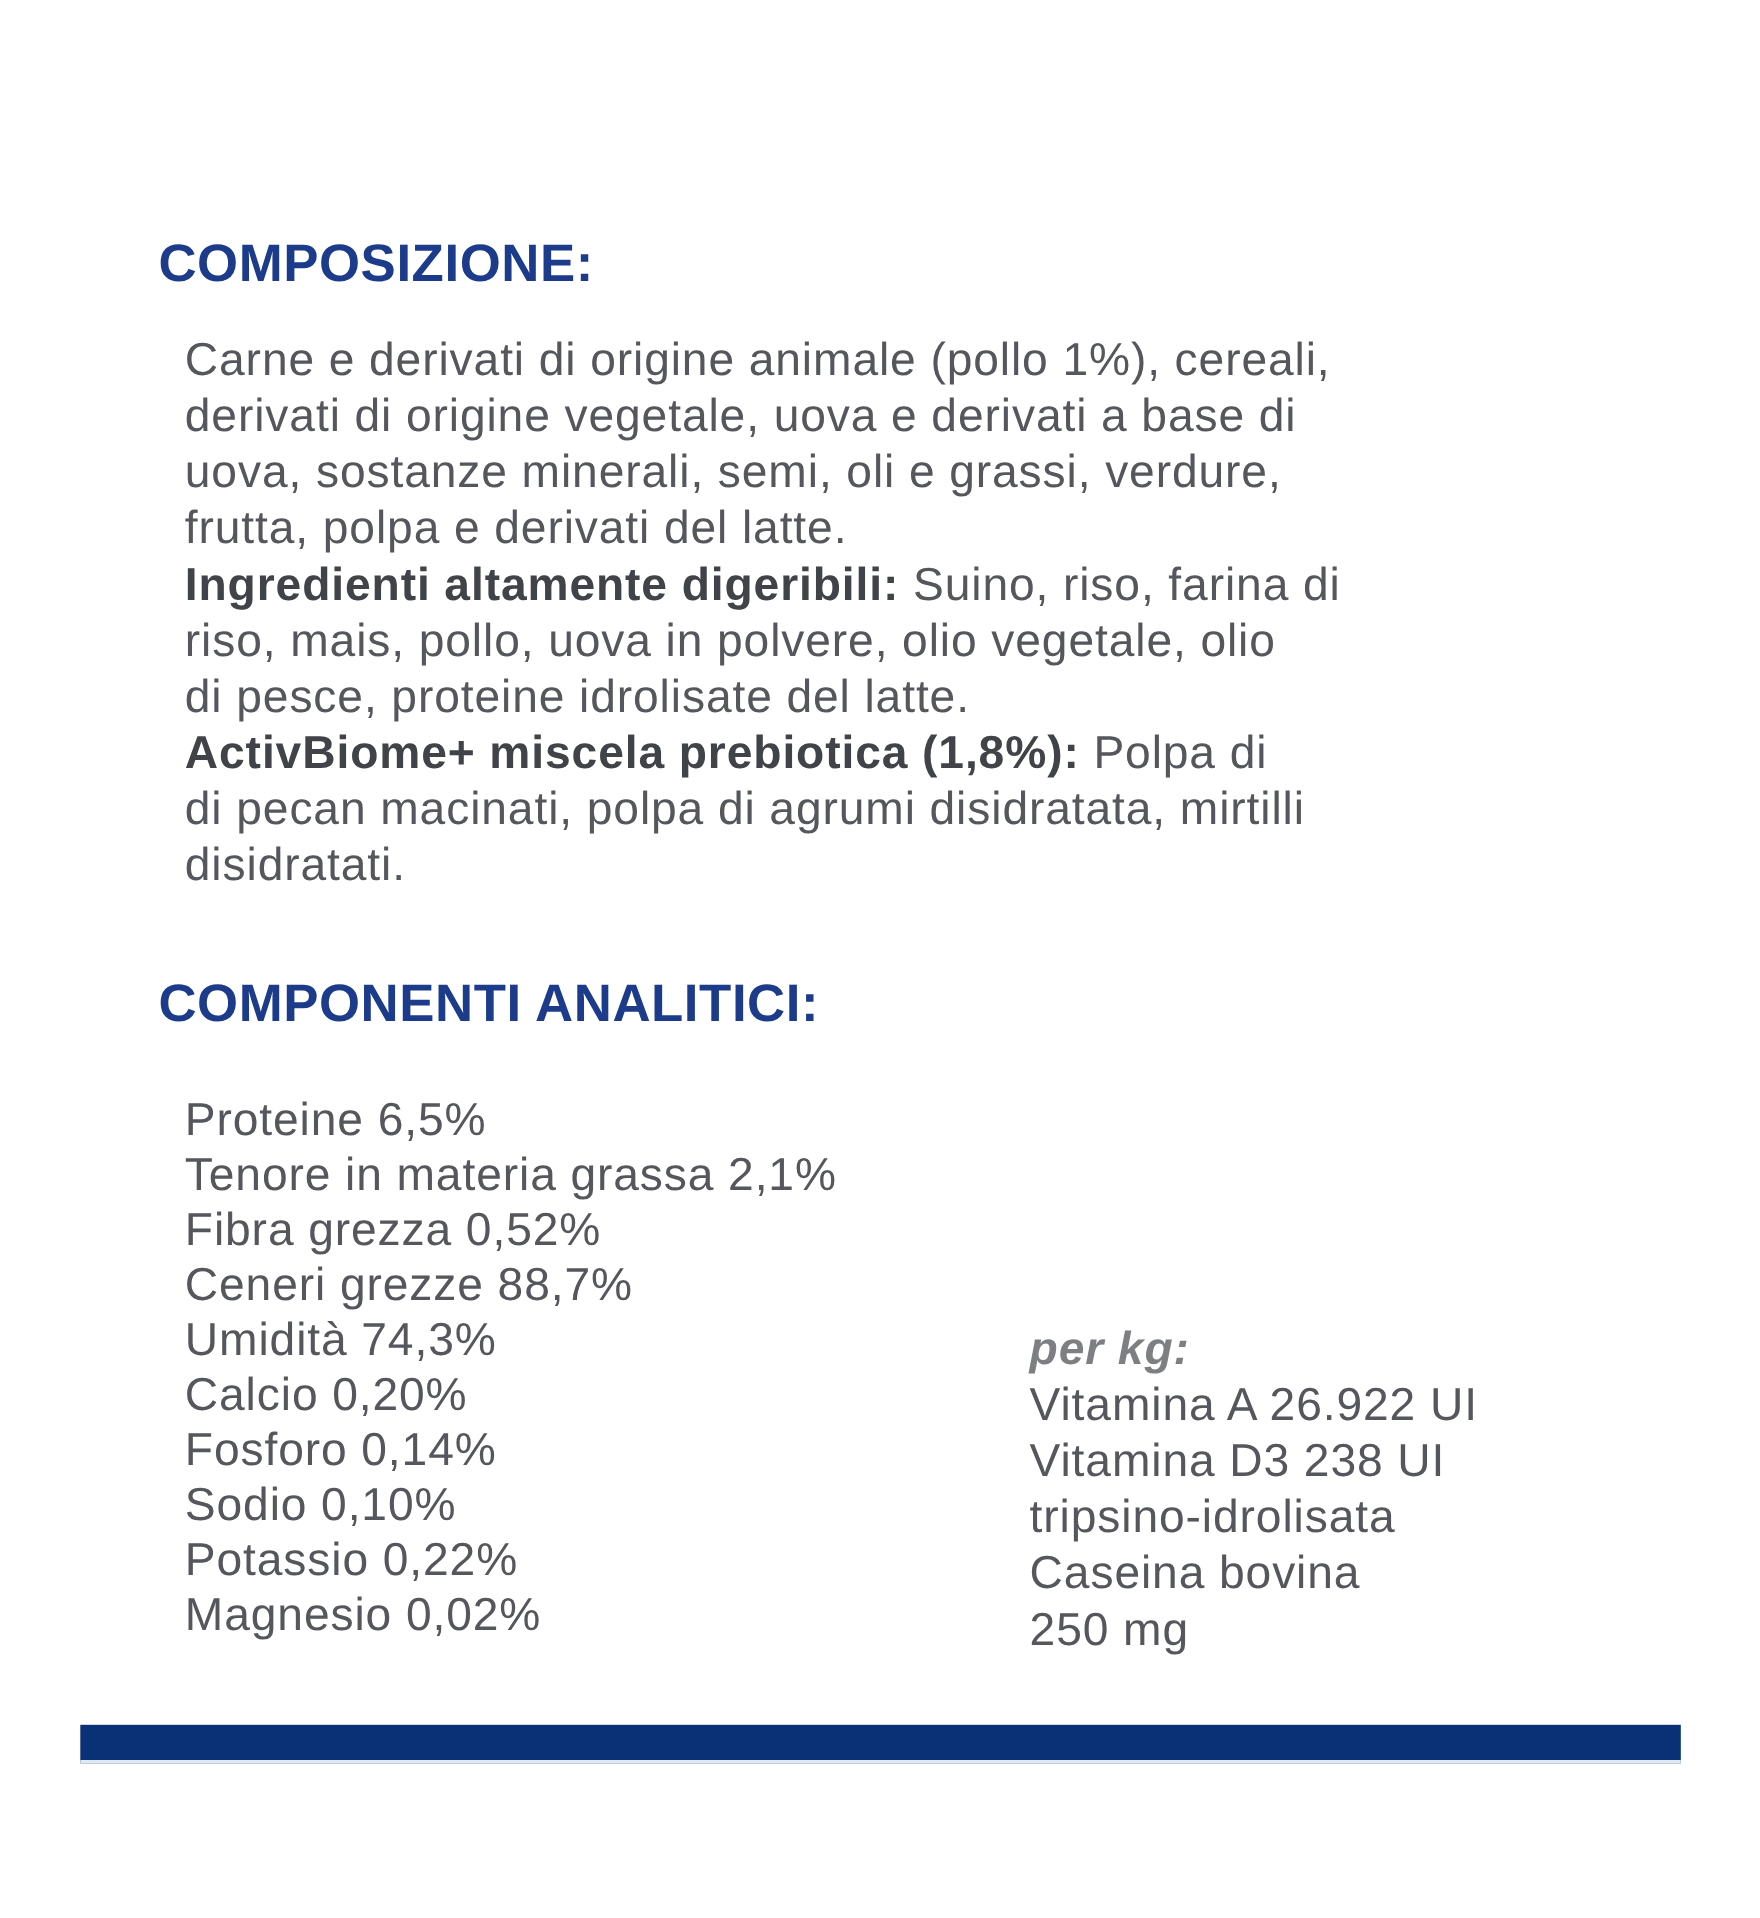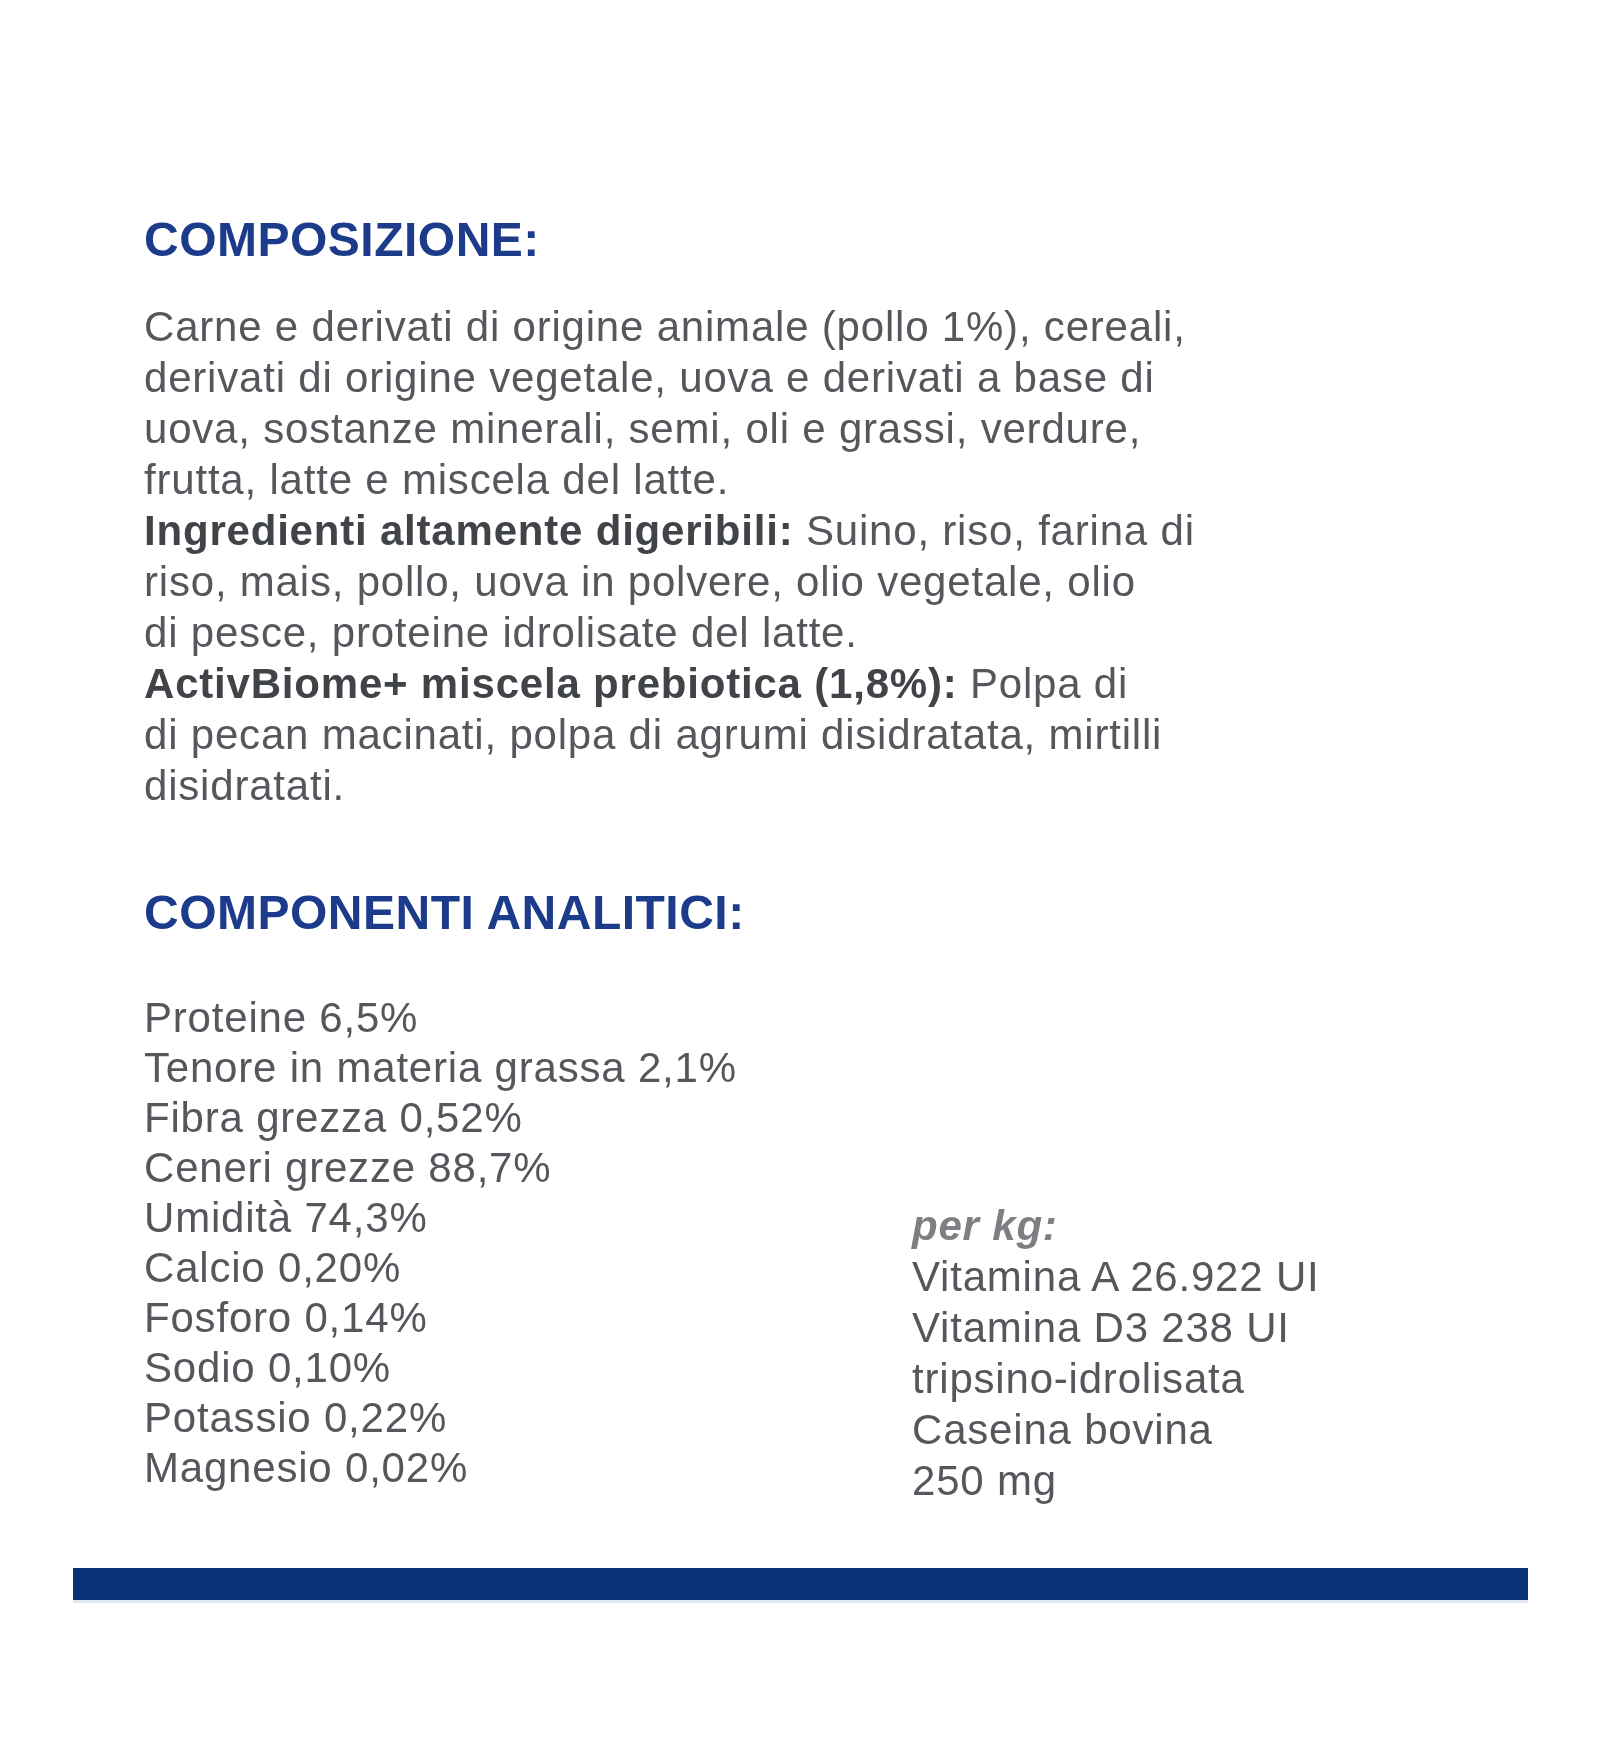--- a/index.html
+++ b/index.html
@@ -31,41 +31,41 @@
   .textblock{
     position:absolute;left:144px;
     font-size:42px;
     color:var(--body-gray);
     letter-spacing:0.8px;
   }
   #composition-text{top:301px;line-height:51px;}
   #analytical-left{top:993px;line-height:50px;}
   #per-kg-block{top:1200px;left:912px;line-height:51px;position:absolute;
     font-size:42px;color:var(--body-gray);letter-spacing:0.8px;}
-  .line{white-space:nowrap;}
+  .line{white-space:nowrap;margin-left:24px;}
   .run-bold{font-weight:700;color:var(--bold-gray);}
   .perkg-label{font-weight:700;color:var(--perkg-gray);font-style:italic;}
   #footer-bar{
     position:absolute;
     left:73px;top:1568px;
     width:1455px;height:32px;
     background:var(--bar-navy);
     border-bottom:3px solid #dfe9f4;
   }
 </style>
 </head>
 <body>
 
 <div class="h1" id="composizione-heading">COMPOSIZIONE:</div>
 
 <div class="textblock" id="composition-text">
     <div class="line"><span>Carne e derivati di origine animale (pollo 1%), cereali,</span></div>
     <div class="line"><span>derivati di origine vegetale, uova e derivati a base di</span></div>
     <div class="line"><span>uova, sostanze minerali, semi, oli e grassi, verdure,</span></div>
-    <div class="line"><span>frutta, latte e miscela del latte.</span></div>
+    <div class="line"><span>frutta, polpa e derivati del latte.</span></div>
     <div class="line"><span class="run-bold">Ingredienti altamente digeribili:</span><span> Suino, riso, farina di</span></div>
     <div class="line"><span>riso, mais, pollo, uova in polvere, olio vegetale, olio</span></div>
     <div class="line"><span>di pesce, proteine idrolisate del latte.</span></div>
     <div class="line"><span class="run-bold">ActivBiome+ miscela prebiotica (1,8%):</span><span> Polpa di</span></div>
     <div class="line"><span>di pecan macinati, polpa di agrumi disidratata, mirtilli</span></div>
     <div class="line"><span>disidratati.</span></div>
   </div>
 
 <div class="h1" id="componenti-heading">COMPONENTI ANALITICI:</div>
 

